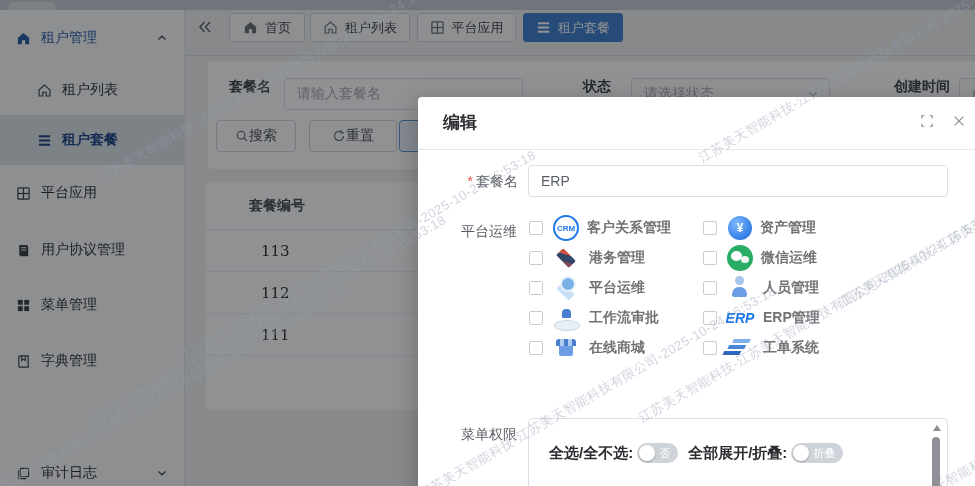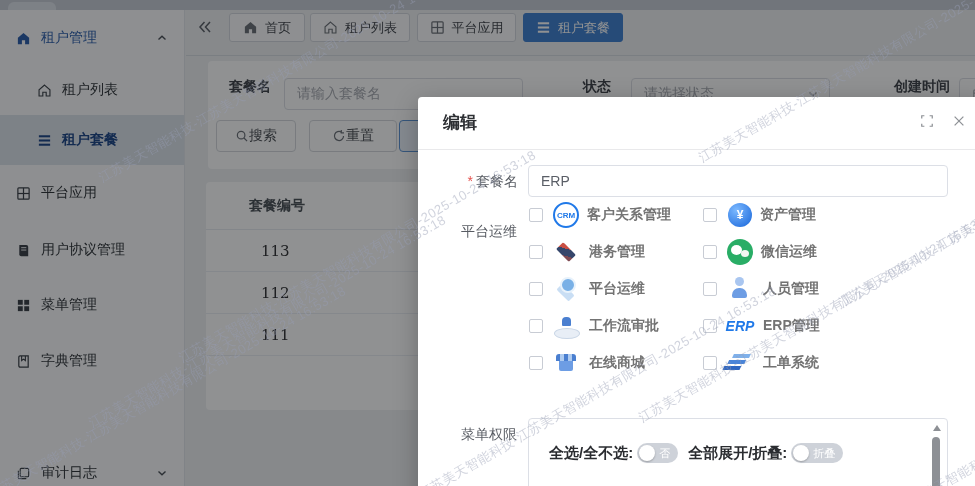--- a/index.html
+++ b/index.html
@@ -57,21 +57,21 @@
          box-shadow:0 6px 24px rgba(0,0,0,.25);z-index:20;}
   .m-header{position:relative;height:53px;border-bottom:1px solid #e9e9eb;}
   .m-title{position:absolute;left:25px;top:14px;font-size:17px;font-weight:bold;color:#2d2f33;}
   .m-tool{position:absolute;top:17px;display:flex;color:#8d9095;cursor:pointer;}
   .m-full{left:502px;}
   .m-close{left:534px;}
   .m-label{position:absolute;width:99px;text-align:right;color:#585c63;line-height:32px;padding-left:8px;}
   .req-star{color:#e4534f;margin-right:3px;}
   .m-input{position:absolute;left:110px;width:420px;height:32px;border:1px solid #dcdfe6;border-radius:4px;
            padding:0 12px;font-size:14px;color:#5a5e66;outline:none;background:#fff;font-family:inherit;}
-  .apps-grid{position:absolute;left:111px;top:103px;width:430px;display:grid;grid-template-columns:174px 1fr;row-gap:7px;}
+  .apps-grid{position:absolute;left:111px;top:116px;width:430px;display:grid;grid-template-columns:174px 1fr;}
   .app-item{display:flex;align-items:center;height:30px;cursor:pointer;}
   .cbx{width:14px;height:14px;border:1px solid #c8ccd4;border-radius:2px;background:#fff;flex:none;}
   .app-name{margin-left:8px;font-weight:bold;color:#737373;white-space:nowrap;}
 
   .appic{position:relative;width:30px;height:28px;margin-left:8px;display:flex;align-items:center;justify-content:center;flex:none;}
   .appic-crm{width:26px;height:26px;margin-left:10px;border:2px solid #2079e8;border-radius:50%;
              color:#2079e8;font-size:8px;font-weight:bold;letter-spacing:0;}
   .appic-asset{width:24px;height:24px;margin-left:11px;border-radius:50%;
              background:radial-gradient(circle at 35% 30%,#7cb9ff,#1664d9);color:#fff;font-size:12px;font-weight:bold;}
   .appic-port::before{content:"";position:absolute;left:6px;top:5px;width:18px;height:18px;

